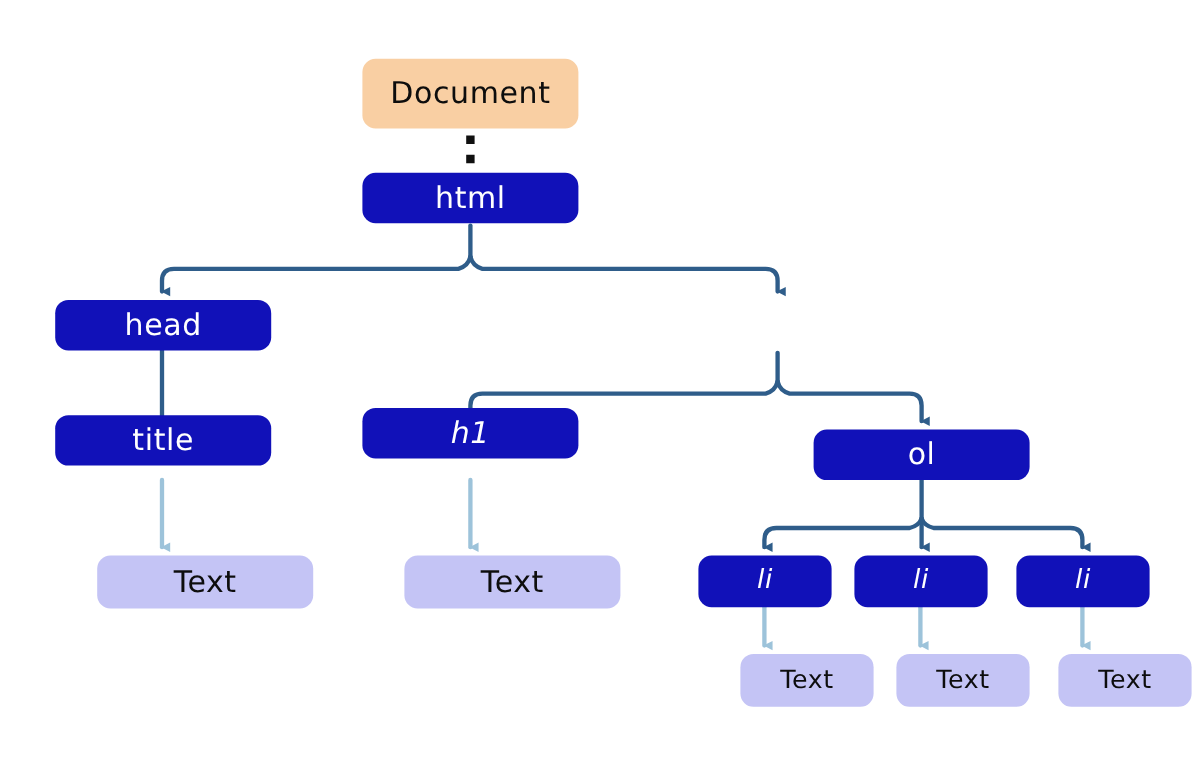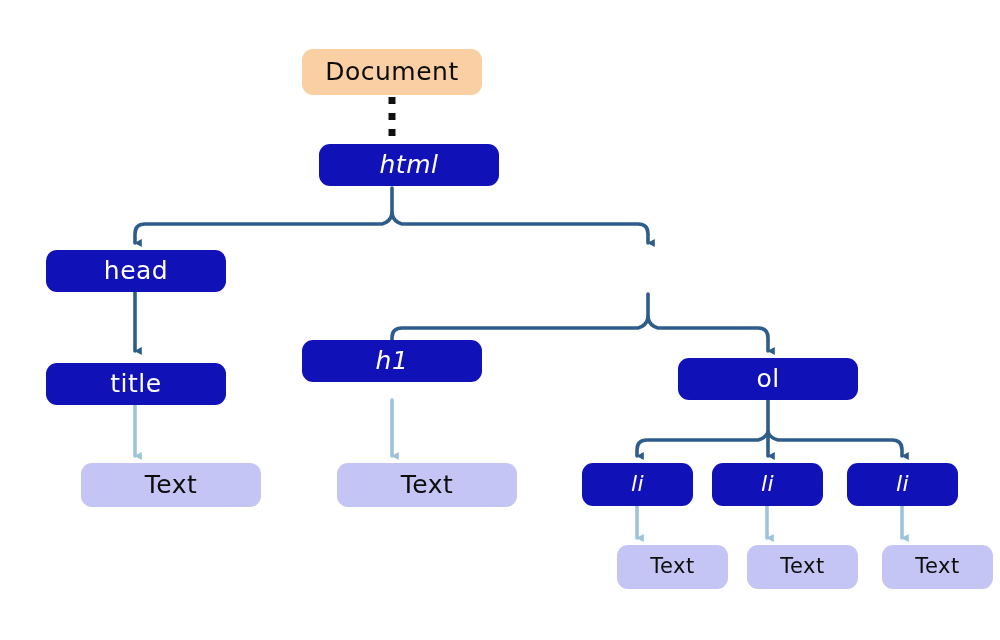--- a/index.html
+++ b/index.html
@@ -53,21 +53,21 @@
   .node--element {
     background: #1111b8;
     color: #ffffff;
   }
   .node--text {
     background: #c4c4f5;
     color: #0d0d0d;
     margin-left: 35px;
   }
   
-  .size-wide  { width: 180px; height: 46px; font-size: 25px; }
+  .size-wide  { width: 180px; height: 58px; font-size: 25px; }
   .size-mid   { width: 180px; height: 42px; font-size: 25px; }
   .size-small { width: 111px; height: 43px; font-size: 22px; font-style: italic; }
   .size-smalltext { width: 111px; height: 44px; font-size: 21px; }
 </style>
 </head>
 <body>
 
 <div id="diagram-root">
 
   <svg id="connector-layer" viewBox="0 0 1000 640" width="1000" height="640" xmlns="http://www.w3.org/2000/svg">
@@ -121,30 +121,30 @@
     </g>
     <g fill="none" stroke="#9dc3da" stroke-width="3.6" stroke-linecap="round">
       <path d="M 902 506 L 902 538" marker-end="url(#arrow-light)"></path>
     </g>
   </svg>
 
   <div class="node node--document size-wide" style="left:302px; top:49px;">
     <span class="node-label">Document</span>
   </div>
 
-  <div class="node node--element size-mid" style="left:319px; top:144px;font-style:italic;">
+  <div class="node node--element size-mid" style="left:302px; top:144px;">
     <span class="node-label">html</span>
   </div>
 
   <div class="node node--element size-mid" style="left:46px; top:250px;">
     <span class="node-label">head</span>
   </div>
 
 
-  <div class="node node--element size-mid" style="left:46px; top:363px;">
+  <div class="node node--element size-mid" style="left:46px; top:346px;">
     <span class="node-label">title</span>
   </div>
 
   <div class="node node--element size-mid" style="left:302px; top:340px;font-style:italic;">
     <span class="node-label">h1</span>
   </div>
 
   <div class="node node--element size-mid" style="left:678px; top:358px;">
     <span class="node-label">ol</span>
   </div>

